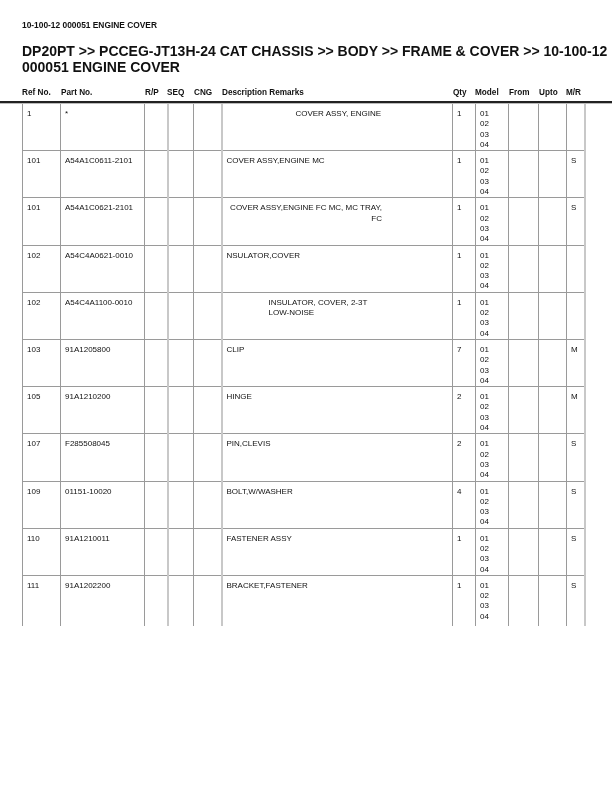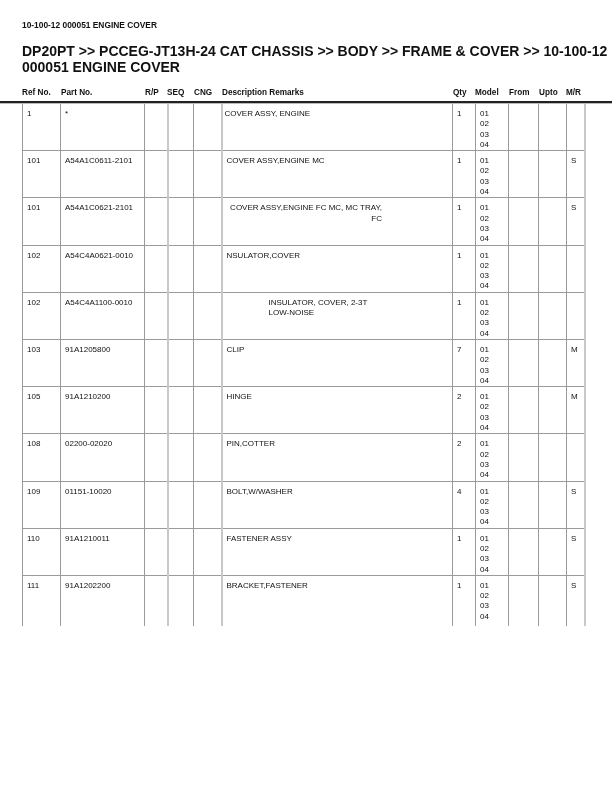--- a/index.html
+++ b/index.html
@@ -78,21 +78,21 @@
       height: 41px;
       line-height: 10.3px;
       overflow: hidden;
       white-space: normal;
     }
     table.parts tr.last td {
       border-bottom: none;
       height: 45px;
     }
     td.desc { padding-left: 3px; }
-    td.desc.indent { padding-left: 2px; }
+    td.desc.indent { padding-left: 2px; text-align: center; }
     td.model { padding-left: 4px; }
     td.model div { line-height: 10.3px; }
     td.cng { border-right: 2px solid #c8c8c8 !important; }
     td.seq { border-left: 2px solid #c8c8c8 !important; }
     td.mr { border-right: 2px solid #c8c8c8 !important; }
   </style>
 </head>
 <body>
 
 <div class="doc-title">10-100-12 000051 ENGINE COVER</div>
@@ -249,36 +249,36 @@
           <div>01</div>
           <div>02</div>
           <div>03</div>
           <div>04</div>
         </td>
         <td></td>
         <td></td>
         <td class="mr">M</td>
       </tr>
       <tr>
-        <td>108</td>
-        <td>02200-02020</td>
-        <td></td>
-        <td class="seq"></td>
-        <td class="cng"></td>
-        <td class="desc">PIN,COTTER</td>
+        <td>107</td>
+        <td>F285508045</td>
+        <td></td>
+        <td class="seq"></td>
+        <td class="cng"></td>
+        <td class="desc">PIN,CLEVIS</td>
         <td>2</td>
         <td class="model">
           <div>01</div>
           <div>02</div>
           <div>03</div>
           <div>04</div>
         </td>
         <td></td>
         <td></td>
-        <td class="mr"></td>
+        <td class="mr">S</td>
       </tr>
       <tr>
         <td>109</td>
         <td>01151-10020</td>
         <td></td>
         <td class="seq"></td>
         <td class="cng"></td>
         <td class="desc">BOLT,W/WASHER</td>
         <td>4</td>
         <td class="model">

